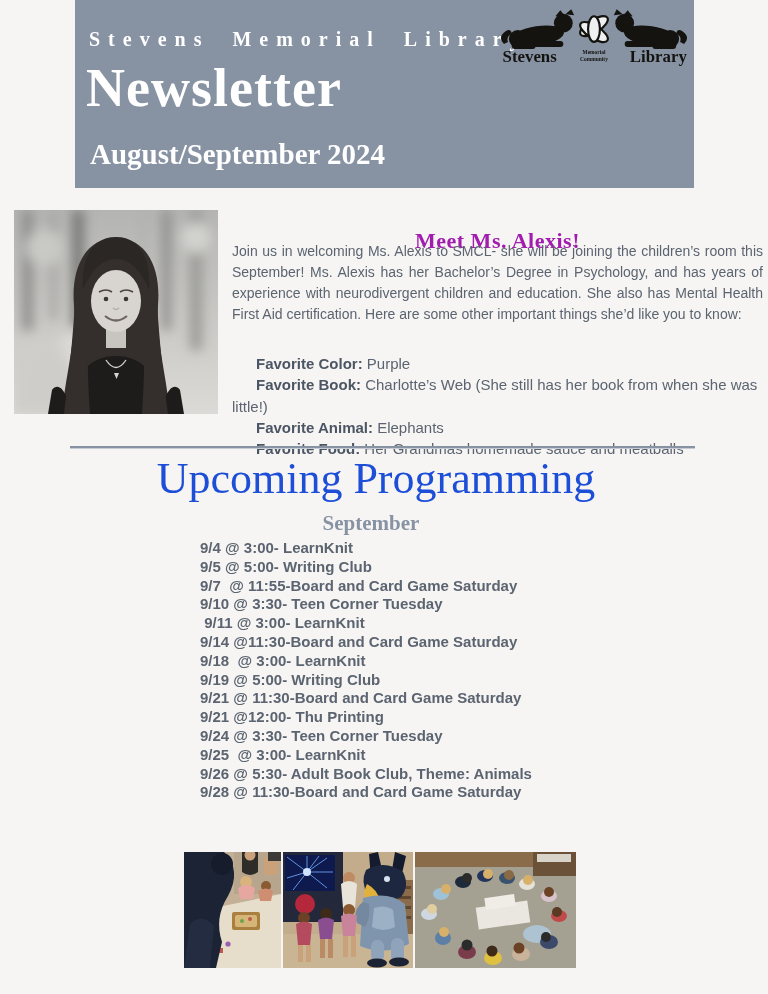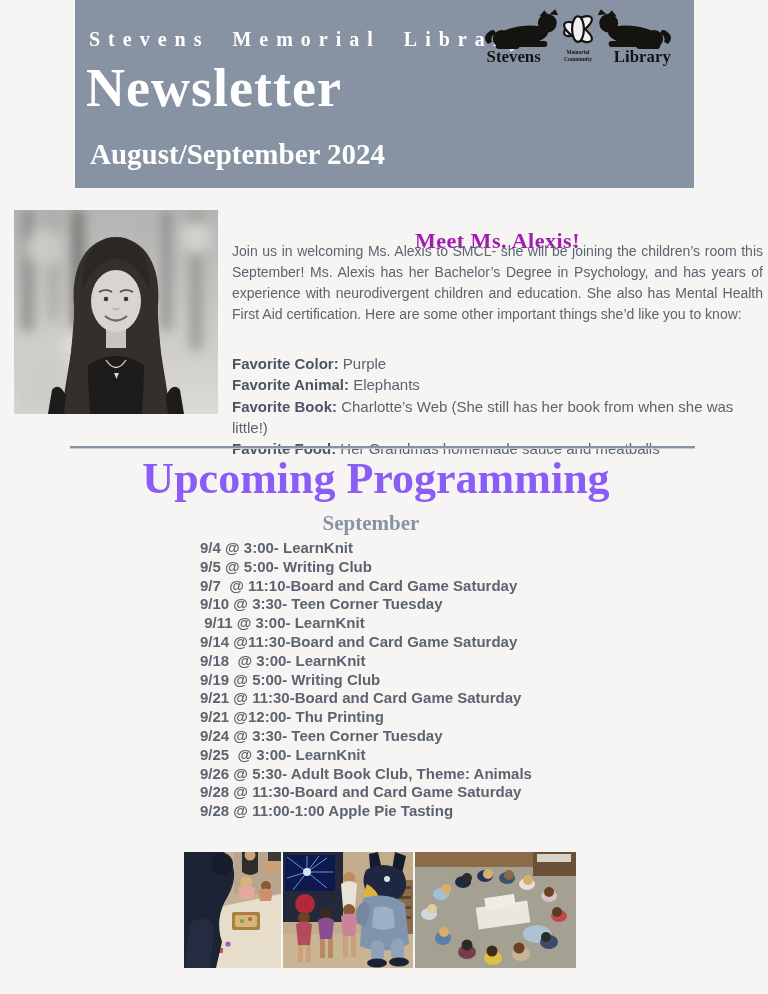--- a/index.html
+++ b/index.html
@@ -23,51 +23,51 @@
   .newsletter{
     left:11px;top:44px;width:560px;
     font-family:"Liberation Serif", serif;
     font-weight:bold;font-size:54px;line-height:88px;letter-spacing:1px;
   }
   .issue{
     left:15px;top:138px;width:400px;
     font-family:"Liberation Serif", serif;
     font-weight:bold;font-size:29px;
   }
-  .logo{right:22px;top:8px;width:188px;height:60px;}
+  .logo{right:6px;top:8px;width:188px;height:60px;}
 
   
   .portrait{left:14px;top:210px;width:204px;height:204px;}
   .meet-heading{
     left:232px;top:196px;width:531px;text-align:center;
     font-family:"Liberation Serif", serif;
     font-weight:bold;font-size:22px;color:#a21caf;letter-spacing:.5px;margin-top:32px;
   }
   .meet-paragraph{
     left:232px;top:241px;width:531px;
     font-size:14px;line-height:21px;color:#5b6470;
     text-align:justify;
   }
   .favorites{
     left:232px;top:353px;width:531px;
     font-size:15px;line-height:21.3px;color:#5b6470;
   }
-  .favorites b{color:#4c5563;}
+  .favorites b{color:#4c5563;margin-left:24px;}
 
   
   .divider{
     left:70px;top:446px;width:625px;height:2px;
     background:#8793a3;border-bottom:1px solid #c6ccd4;
   }
 
   
   .up-heading{
     left:0;top:453px;width:752px;text-align:center;
     font-family:"Liberation Serif", serif;
-    font-weight:bold;font-size:44px;color:#8b5cf6;
+    font-weight:normal;font-size:44px;color:#1d4ed8;
   }
   .sep-heading{
     left:0;top:511px;width:742px;text-align:center;
     font-family:"Liberation Serif", serif;
     font-weight:bold;font-size:21px;color:#8793a3;
   }
   .events{
     left:200px;top:539px;width:420px;
     font-size:15px;line-height:18.8px;color:#5b6470;
   }
@@ -168,39 +168,39 @@
   </svg>
 </div>
 
 <div class="abs meet-heading">Meet Ms. Alexis!</div>
 <div class="abs meet-paragraph">Join us in welcoming Ms. Alexis to SMCL- she will be joining the children’s room this September!  Ms. Alexis has her Bachelor’s Degree in Psychology, and has years of experience with neurodivergent children and education.  She also has Mental Health First Aid certification.  Here are some other important things she’d like you to know:</div>
 
 <div class="abs favorites">
 
     <div><b>Favorite Color:</b><span> Purple</span></div>
 
+    <div><b>Favorite Book:</b><span> Charlotte’s Web (She still has her book from when she was little!)</span></div>
+
     <div><b>Favorite Animal:</b><span> Elephants</span></div>
-
-    <div><b>Favorite Book:</b><span> Charlotte’s Web (She still has her book from when she was little!)</span></div>
 
     <div><b>Favorite Food:</b><span> Her Grandmas homemade sauce and meatballs</span></div>
   </div>
 
 <div class="abs divider"></div>
 
 <div class="abs up-heading">Upcoming Programming</div>
 <div class="abs sep-heading">September</div>
 
 <div class="abs events">
 
     <div class="ev">9/4 @ 3:00- LearnKnit</div>
 
     <div class="ev">9/5 @ 5:00- Writing Club</div>
 
-    <div class="ev">9/7  @ 11:10-Board and Card Game Saturday</div>
+    <div class="ev">9/7  @ 11:55-Board and Card Game Saturday</div>
 
     <div class="ev">9/10 @ 3:30- Teen Corner Tuesday</div>
 
     <div class="ev"> 9/11 @ 3:00- LearnKnit</div>
 
     <div class="ev">9/14 @11:30-Board and Card Game Saturday</div>
 
 
     <div class="ev">9/18  @ 3:00- LearnKnit</div>
 
@@ -211,21 +211,20 @@
     <div class="ev">9/21 @12:00- Thu Printing</div>
 
     <div class="ev">9/24 @ 3:30- Teen Corner Tuesday</div>
 
     <div class="ev">9/25  @ 3:00- LearnKnit</div>
 
     <div class="ev">9/26 @ 5:30- Adult Book Club, Theme: Animals</div>
 
     <div class="ev">9/28 @ 11:30-Board and Card Game Saturday</div>
 
-    <div class="ev">9/28 @ 11:00-1:00 Apple Pie Tasting</div>
   </div>
 
 <div class="abs collage">
 
   <svg viewBox="0 0 97 116" width="97">
     <rect width="97" height="116" fill="#c3b097"></rect>
     <rect x="50" y="0" width="47" height="42" fill="#b7a68d"></rect>
     <path d="M58,0 h16 v20 q-8,6 -16,0 Z" fill="#2e2c28"></path>
     <circle cx="66" cy="3" r="5.5" fill="#c9a27c"></circle>
     <path d="M80,6 q9,-6 15,3 l-2,14 h-13 Z" fill="#c9a27c"></path>

